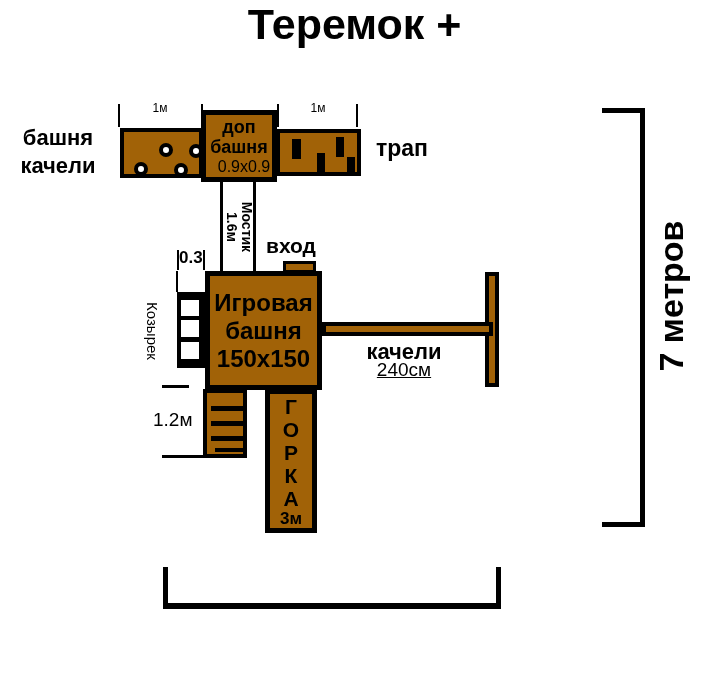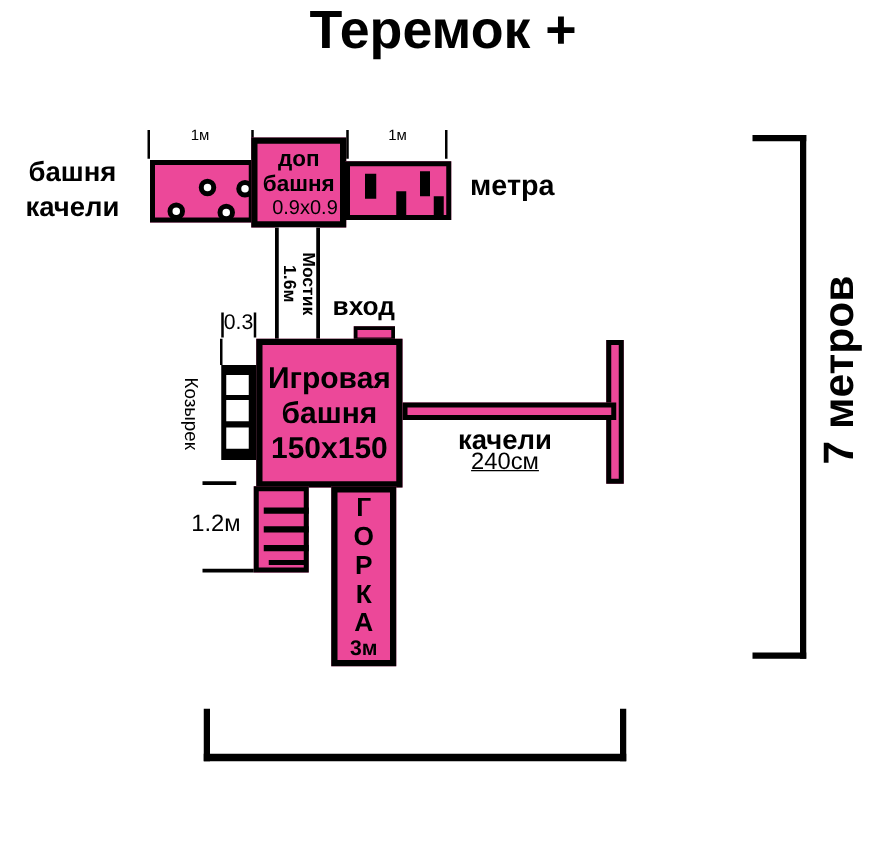--- a/index.html
+++ b/index.html
@@ -2,21 +2,21 @@
 <html><head>
 <meta charset="utf-8">
 <style>
   html,body{margin:0;padding:0;background:#fff;}
   .canvas{
     position:relative;width:709px;height:687px;background:#fff;
     font-family:"Liberation Sans",sans-serif;color:#000;overflow:hidden;
   }
   .abs{position:absolute;}
   .ln{position:absolute;background:#000;}
-  .box{position:absolute;background:#ec4899;border:4px solid #000;box-sizing:border-box;}
+  .box{position:absolute;background:#a16207;border:4px solid #000;box-sizing:border-box;}
   .thick{border-width:5px;}
   .ctr{display:flex;flex-direction:column;justify-content:center;align-items:center;text-align:center;}
   .b{font-weight:bold;}
   .rot90{transform:rotate(90deg);}
   .rotm90{transform:rotate(-90deg);}
   .dot{position:absolute;width:14px;height:14px;border:4px solid #000;border-radius:50%;background:#fff;box-sizing:border-box;}
   .bar{position:absolute;background:#000;}
   .cell{position:absolute;background:#fff;}
   .rung{position:absolute;background:#000;}
   .dimtxt{position:absolute;font-size:12px;text-align:center;}
@@ -54,21 +54,21 @@
     <span class="bar" style="left:12px;top:6px;width:9px;height:20px;"></span>
     <span class="bar" style="left:37px;top:20px;width:8px;height:23px;"></span>
     <span class="bar" style="left:56px;top:4px;width:8px;height:20px;"></span>
     <span class="bar" style="left:67px;top:24px;width:8px;height:19px;"></span>
   </div>
 
   <div class="ln" style="left:277px;top:104px;width:2px;height:23px;"></div>
   <div class="ln" style="left:356px;top:104px;width:2px;height:23px;"></div>
   <div class="dimtxt" style="left:288px;top:101px;width:60px;">1м</div>
 
-  <div class="abs b" style="left:376px;top:135px;font-size:23px;">метра</div>
+  <div class="abs b" style="left:376px;top:135px;font-size:23px;">трап</div>
 
   <div class="abs" style="left:220px;top:182px;width:36px;height:89px;background:#fff;border-left:3px solid #000;border-right:3px solid #000;box-sizing:border-box;"></div>
   <div class="abs b rot90" style="left:193px;top:211px;width:90px;height:32px;text-align:center;font-size:14px;line-height:15px;">
     <div>Мостик</div>
     <div>1.6м</div>
   </div>
 
   <div class="abs b" style="left:266px;top:234px;font-size:21px;">вход</div>
   <div class="box" style="left:283px;top:261px;width:33px;height:12px;border-width:3px;"></div>
 
@@ -78,21 +78,21 @@
     <div>150х150</div>
   </div>
 
   <div class="abs" style="left:177px;top:292px;width:28px;height:76px;background:#000;">
     <span class="cell" style="left:4px;top:8px;width:18px;height:16px;"></span>
     <span class="cell" style="left:4px;top:28px;width:18px;height:17px;"></span>
     <span class="cell" style="left:4px;top:50px;width:18px;height:17px;"></span>
   </div>
   <div class="abs rot90" style="left:112px;top:322px;width:80px;height:18px;text-align:center;font-size:15px;">Козырек</div>
 
-  <div class="abs" style="left:179px;top:248px;font-size:17px;">0.3</div>
+  <div class="abs" style="left:179px;top:248px;font-size:17px;font-weight:bold;">0.3</div>
   <div class="ln" style="left:177px;top:250px;width:2px;height:20px;"></div>
   <div class="ln" style="left:203px;top:250px;width:2px;height:20px;"></div>
   <div class="ln" style="left:176px;top:271px;width:2px;height:21px;"></div>
 
   <div class="box" style="left:203px;top:389px;width:44px;height:69px;">
     <span class="rung" style="left:4px;top:13px;width:36px;height:5px;"></span>
     <span class="rung" style="left:4px;top:28px;width:36px;height:5px;"></span>
     <span class="rung" style="left:4px;top:43px;width:36px;height:5px;"></span>
     <span class="rung" style="left:8px;top:55px;width:31px;height:4px;"></span>
   </div>

